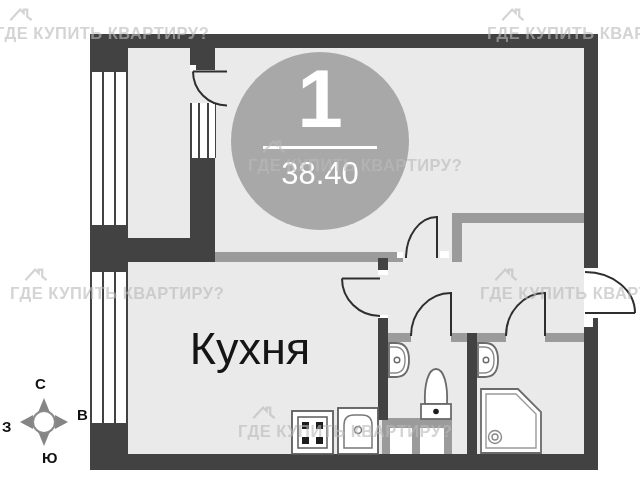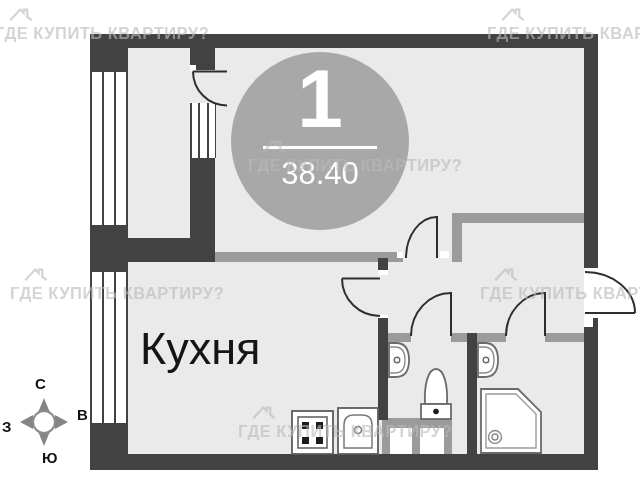--- a/index.html
+++ b/index.html
@@ -13,21 +13,21 @@
   .win12{background:repeating-linear-gradient(90deg,#424242 0 2px,#ffffff 2px 12px);}
   .win8{background:repeating-linear-gradient(90deg,#424242 0 2px,#ffffff 2px 8.3px);}
   #doors,#fixtures,#compass-svg{position:absolute;left:0;top:0;}
   .badge{position:absolute;left:231px;top:52px;width:178px;height:178px;border-radius:50%;
          background:#a8a8a8;}
   .badge-num{position:absolute;top:6px;left:0;width:100%;text-align:center;
              font-weight:bold;font-size:82px;line-height:1;color:#fff;}
   .badge-line{position:absolute;top:94px;left:32px;width:114px;height:3px;background:#fff;}
   .badge-area{position:absolute;top:104px;left:0;width:100%;text-align:center;
               font-size:31px;line-height:1.15;color:#fff;}
-  .room-label{position:absolute;left:140px;top:326px;width:220px;text-align:left;color:#151515;}
+  .room-label{position:absolute;left:140px;top:326px;width:220px;text-align:center;color:#151515;}
   .room-name{font-size:45px;line-height:1.0;}
   .room-area{font-size:43px;line-height:1.0;margin-top:6px;}
   .wm{position:absolute;width:215px;text-align:left;color:rgba(186,186,186,0.62);
       font-weight:bold;font-size:16.5px;letter-spacing:0.5px;white-space:nowrap;z-index:30;}
   .wm svg{display:block;margin:0 0 2px 12px;}
   .comp-label{position:absolute;font-weight:bold;font-size:15px;color:#111;z-index:5;}
 </style>
 </head>
 <body>
 

